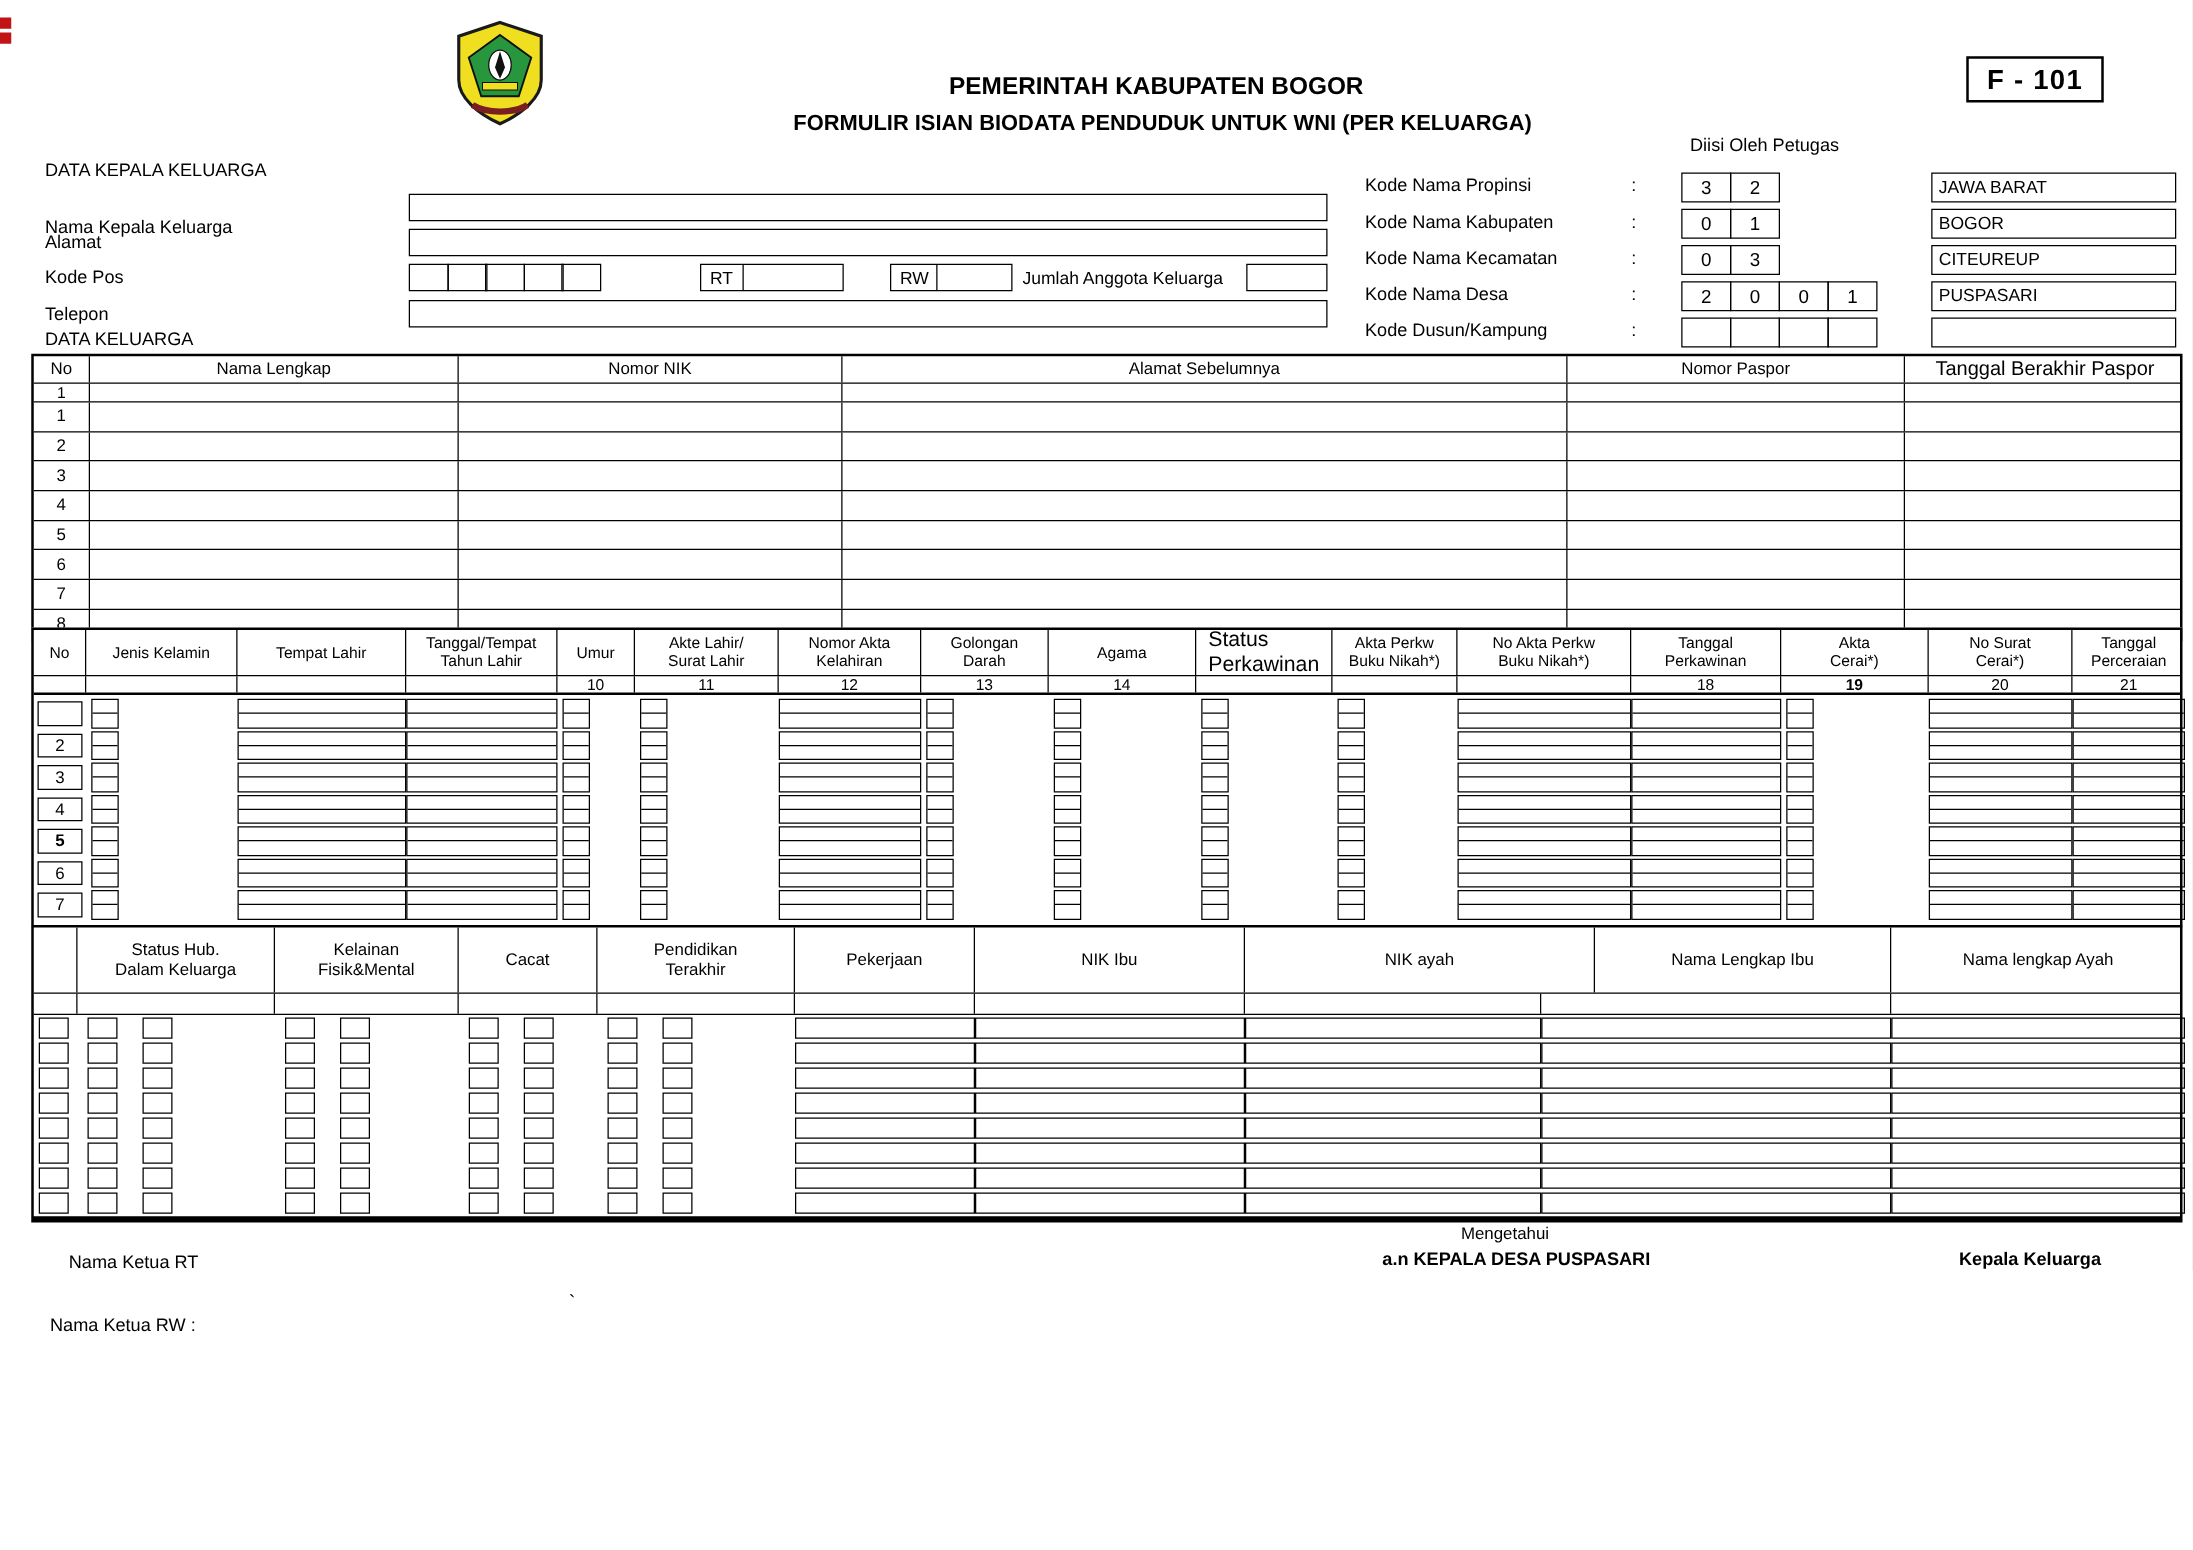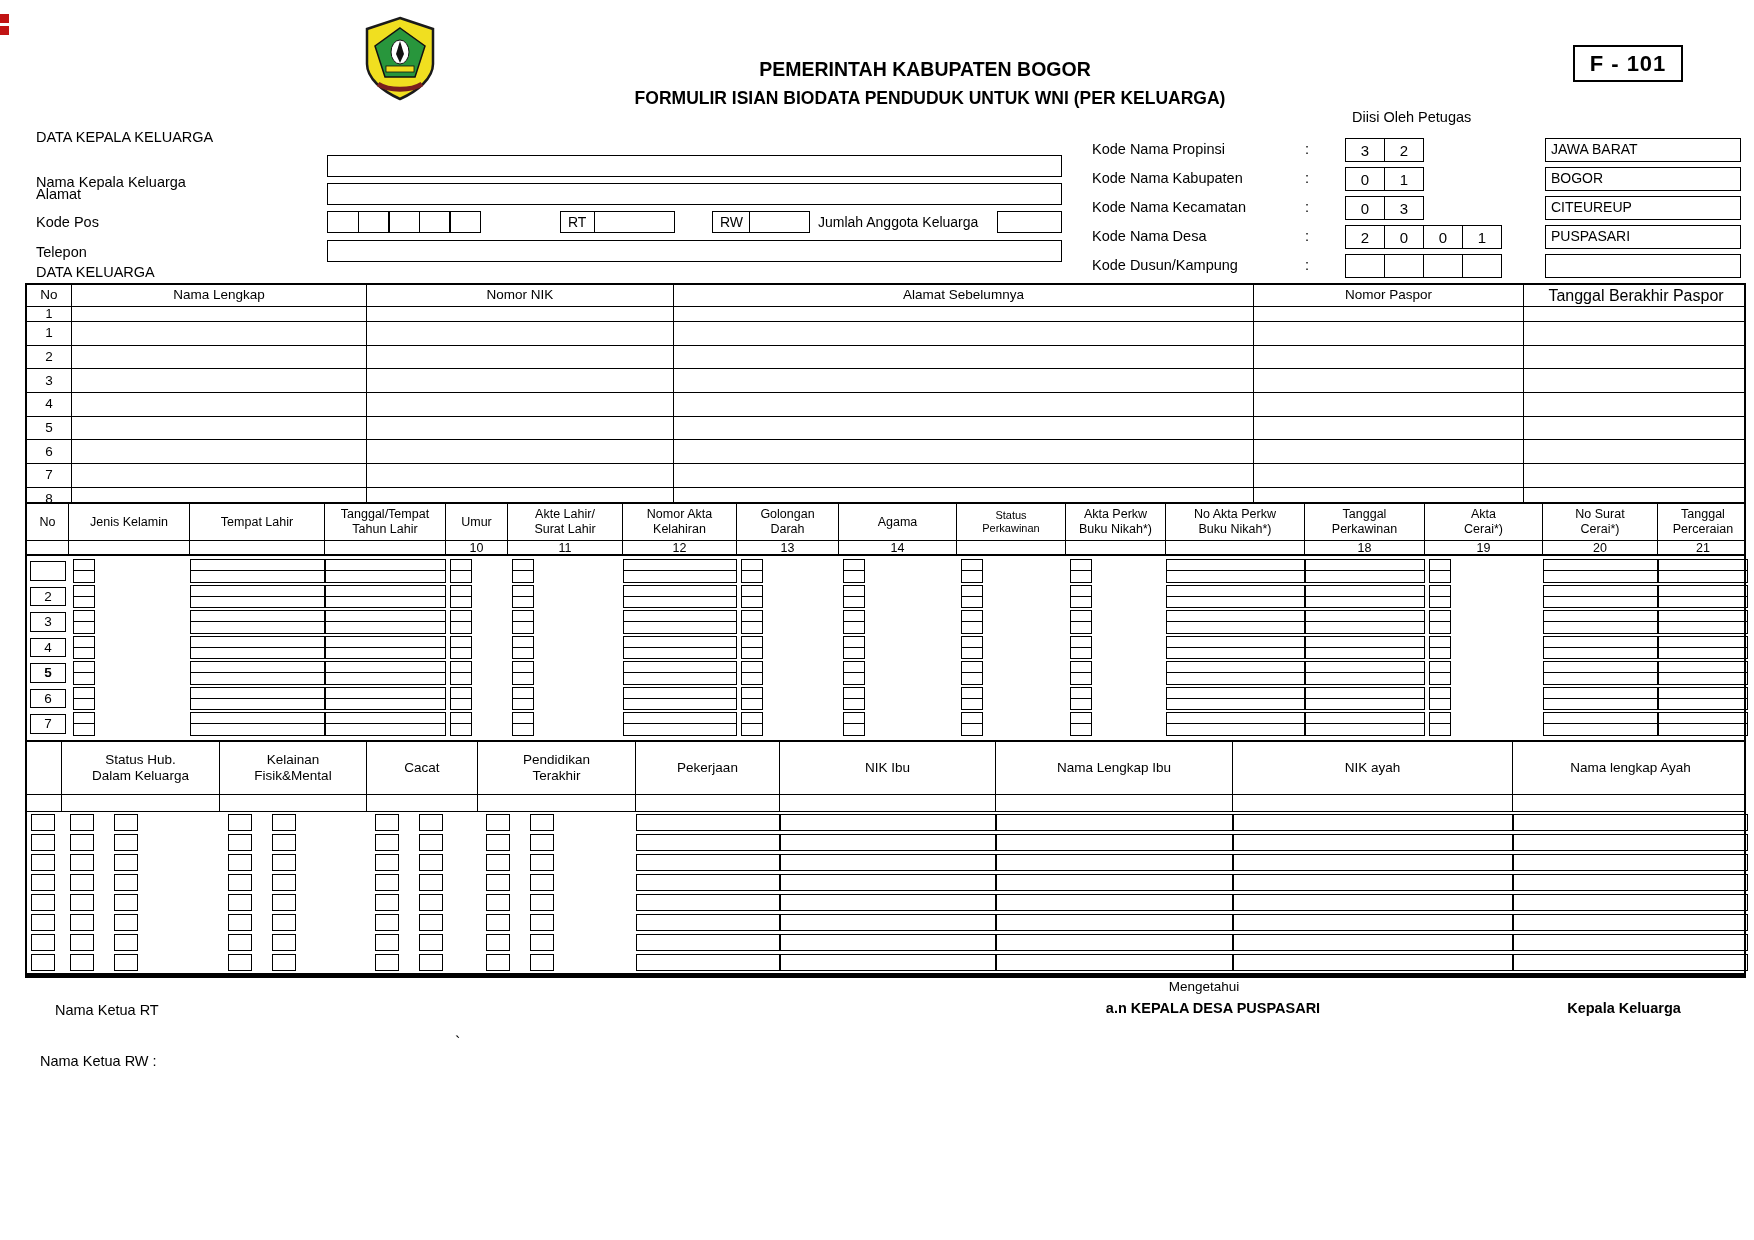--- a/index.html
+++ b/index.html
@@ -198,21 +198,21 @@
           <div style="box-sizing: border-box; flex: 0 0 121px; display: flex; align-items: center; justify-content: center; text-align: center; white-space: pre-line; line-height: 1.2; font-size: 12.5px; border-right: 1px solid rgb(0, 0, 0);">Tanggal/Tempat
 Tahun Lahir</div>
           <div style="box-sizing: border-box; flex: 0 0 62px; display: flex; align-items: center; justify-content: center; text-align: center; white-space: pre-line; line-height: 1.2; font-size: 12.5px; border-right: 1px solid rgb(0, 0, 0);">Umur</div>
           <div style="box-sizing: border-box; flex: 0 0 115px; display: flex; align-items: center; justify-content: center; text-align: center; white-space: pre-line; line-height: 1.2; font-size: 12.5px; border-right: 1px solid rgb(0, 0, 0);">Akte Lahir/
 Surat Lahir</div>
           <div style="box-sizing: border-box; flex: 0 0 114px; display: flex; align-items: center; justify-content: center; text-align: center; white-space: pre-line; line-height: 1.2; font-size: 12.5px; border-right: 1px solid rgb(0, 0, 0);">Nomor Akta
 Kelahiran</div>
           <div style="box-sizing: border-box; flex: 0 0 102px; display: flex; align-items: center; justify-content: center; text-align: center; white-space: pre-line; line-height: 1.2; font-size: 12.5px; border-right: 1px solid rgb(0, 0, 0);">Golongan
 Darah</div>
           <div style="box-sizing: border-box; flex: 0 0 118px; display: flex; align-items: center; justify-content: center; text-align: center; white-space: pre-line; line-height: 1.2; font-size: 12.5px; border-right: 1px solid rgb(0, 0, 0);">Agama</div>
-          <div style="box-sizing: border-box; flex: 0 0 109px; display: flex; align-items: center; justify-content: center; text-align: center; white-space: pre-line; line-height: 1.2; font-size: 11px; border-right: 1px solid rgb(0, 0, 0);">Status
+          <div style="box-sizing: border-box; flex: 0 0 109px; display: flex; align-items: center; justify-content: center; text-align: left; white-space: pre-line; line-height: 1.2; font-size: 17px; border-right: 1px solid rgb(0, 0, 0);">Status
 Perkawinan</div>
           <div style="box-sizing: border-box; flex: 0 0 100px; display: flex; align-items: center; justify-content: center; text-align: center; white-space: pre-line; line-height: 1.2; font-size: 12.5px; border-right: 1px solid rgb(0, 0, 0);">Akta Perkw
 Buku Nikah*)</div>
           <div style="box-sizing: border-box; flex: 0 0 139px; display: flex; align-items: center; justify-content: center; text-align: center; white-space: pre-line; line-height: 1.2; font-size: 12.5px; border-right: 1px solid rgb(0, 0, 0);">No Akta Perkw
 Buku Nikah*)</div>
           <div style="box-sizing: border-box; flex: 0 0 120px; display: flex; align-items: center; justify-content: center; text-align: center; white-space: pre-line; line-height: 1.2; font-size: 12.5px; border-right: 1px solid rgb(0, 0, 0);">Tanggal
 Perkawinan</div>
           <div style="box-sizing: border-box; flex: 0 0 118px; display: flex; align-items: center; justify-content: center; text-align: center; white-space: pre-line; line-height: 1.2; font-size: 12.5px; border-right: 1px solid rgb(0, 0, 0);">Akta
 Cerai*)</div>
           <div style="box-sizing: border-box; flex: 0 0 115px; display: flex; align-items: center; justify-content: center; text-align: center; white-space: pre-line; line-height: 1.2; font-size: 12.5px; border-right: 1px solid rgb(0, 0, 0);">No Surat
@@ -227,21 +227,21 @@
           <div style="box-sizing: border-box; flex: 0 0 121px; display: flex; justify-content: center; text-align: center; white-space: pre-line; line-height: 1.2; font-size: 12.5px; border-right: 1px solid rgb(0, 0, 0); align-items: flex-start;"></div>
           <div style="box-sizing: border-box; flex: 0 0 62px; display: flex; justify-content: center; text-align: center; white-space: pre-line; line-height: 1.2; font-size: 12.5px; border-right: 1px solid rgb(0, 0, 0); align-items: flex-start;">10</div>
           <div style="box-sizing: border-box; flex: 0 0 115px; display: flex; justify-content: center; text-align: center; white-space: pre-line; line-height: 1.2; font-size: 12.5px; border-right: 1px solid rgb(0, 0, 0); align-items: flex-start;">11</div>
           <div style="box-sizing: border-box; flex: 0 0 114px; display: flex; justify-content: center; text-align: center; white-space: pre-line; line-height: 1.2; font-size: 12.5px; border-right: 1px solid rgb(0, 0, 0); align-items: flex-start;">12</div>
           <div style="box-sizing: border-box; flex: 0 0 102px; display: flex; justify-content: center; text-align: center; white-space: pre-line; line-height: 1.2; font-size: 12.5px; border-right: 1px solid rgb(0, 0, 0); align-items: flex-start;">13</div>
           <div style="box-sizing: border-box; flex: 0 0 118px; display: flex; justify-content: center; text-align: center; white-space: pre-line; line-height: 1.2; font-size: 12.5px; border-right: 1px solid rgb(0, 0, 0); align-items: flex-start;">14</div>
           <div style="box-sizing: border-box; flex: 0 0 109px; display: flex; justify-content: center; text-align: center; white-space: pre-line; line-height: 1.2; font-size: 12.5px; border-right: 1px solid rgb(0, 0, 0); align-items: flex-start;"></div>
           <div style="box-sizing: border-box; flex: 0 0 100px; display: flex; justify-content: center; text-align: center; white-space: pre-line; line-height: 1.2; font-size: 12.5px; border-right: 1px solid rgb(0, 0, 0); align-items: flex-start;"></div>
           <div style="box-sizing: border-box; flex: 0 0 139px; display: flex; justify-content: center; text-align: center; white-space: pre-line; line-height: 1.2; font-size: 12.5px; border-right: 1px solid rgb(0, 0, 0); align-items: flex-start;"></div>
           <div style="box-sizing: border-box; flex: 0 0 120px; display: flex; justify-content: center; text-align: center; white-space: pre-line; line-height: 1.2; font-size: 12.5px; border-right: 1px solid rgb(0, 0, 0); align-items: flex-start;">18</div>
-          <div style="box-sizing: border-box; flex: 0 0 118px; display: flex; justify-content: center; text-align: center; white-space: pre-line; line-height: 1.2; font-size: 12.5px; border-right: 1px solid rgb(0, 0, 0); align-items: flex-start;">19</div>
+          <div style="box-sizing: border-box; flex: 0 0 118px; display: flex; justify-content: center; text-align: center; white-space: pre-line; line-height: 1.2; font-size: 12.5px; border-right: 1px solid rgb(0, 0, 0); align-items: flex-start; font-weight: bold;">19</div>
           <div style="box-sizing: border-box; flex: 0 0 115px; display: flex; justify-content: center; text-align: center; white-space: pre-line; line-height: 1.2; font-size: 12.5px; border-right: 1px solid rgb(0, 0, 0); align-items: flex-start;">20</div>
           <div style="box-sizing: border-box; flex: 0 0 90px; display: flex; justify-content: center; text-align: center; white-space: pre-line; line-height: 1.2; font-size: 12.5px; align-items: flex-start;">21</div>
         </div>
         <div style="padding: 3px 0px 4px;">
           <div style="display: flex; height: 23.5px; margin-bottom: 2px;">
             <div style="position: relative; box-sizing: border-box; flex: 0 0 42px;">
               <div style="position: absolute; inset: 2px 3px; border: 1px solid rgb(0, 0, 0); display: flex; align-items: center; justify-content: center; font-size: 13.5px;"></div>
             </div>
             <div style="position: relative; box-sizing: border-box; flex: 0 0 121px;">
               <div style="position: absolute; left: 4px; width: 22px; top: 0px; bottom: 0px; border: 1px solid rgb(0, 0, 0); box-sizing: border-box; background: linear-gradient(rgb(0, 0, 0), rgb(0, 0, 0)) 0px 50% / 100% 1px no-repeat;"></div>
@@ -596,22 +596,22 @@
           <div style="box-sizing: border-box; flex: 0 0 35px; display: flex; align-items: center; justify-content: center; text-align: center; white-space: pre-line; line-height: 1.2; font-size: 13.5px; border-right: 1px solid rgb(0, 0, 0);"></div>
           <div style="box-sizing: border-box; flex: 0 0 158px; display: flex; align-items: center; justify-content: center; text-align: center; white-space: pre-line; line-height: 1.2; font-size: 13.5px; border-right: 1px solid rgb(0, 0, 0);">Status Hub.
 Dalam Keluarga</div>
           <div style="box-sizing: border-box; flex: 0 0 147px; display: flex; align-items: center; justify-content: center; text-align: center; white-space: pre-line; line-height: 1.2; font-size: 13.5px; border-right: 1px solid rgb(0, 0, 0);">Kelainan
 Fisik&amp;Mental</div>
           <div style="box-sizing: border-box; flex: 0 0 111px; display: flex; align-items: center; justify-content: center; text-align: center; white-space: pre-line; line-height: 1.2; font-size: 13.5px; border-right: 1px solid rgb(0, 0, 0);">Cacat</div>
           <div style="box-sizing: border-box; flex: 0 0 158px; display: flex; align-items: center; justify-content: center; text-align: center; white-space: pre-line; line-height: 1.2; font-size: 13.5px; border-right: 1px solid rgb(0, 0, 0);">Pendidikan
 Terakhir</div>
           <div style="box-sizing: border-box; flex: 0 0 144px; display: flex; align-items: center; justify-content: center; text-align: center; white-space: pre-line; line-height: 1.2; font-size: 13.5px; border-right: 1px solid rgb(0, 0, 0);">Pekerjaan</div>
           <div style="box-sizing: border-box; flex: 0 0 216px; display: flex; align-items: center; justify-content: center; text-align: center; white-space: pre-line; line-height: 1.2; font-size: 13.5px; border-right: 1px solid rgb(0, 0, 0);">NIK Ibu</div>
+          <div style="box-sizing: border-box; flex: 0 0 280px; display: flex; align-items: center; justify-content: center; text-align: center; white-space: pre-line; line-height: 1.2; font-size: 13.5px; border-right: 1px solid rgb(0, 0, 0);">NIK ayah</div>
           <div style="box-sizing: border-box; flex: 0 0 237px; display: flex; align-items: center; justify-content: center; text-align: center; white-space: pre-line; line-height: 1.2; font-size: 13.5px; border-right: 1px solid rgb(0, 0, 0);">Nama Lengkap Ibu</div>
-          <div style="box-sizing: border-box; flex: 0 0 280px; display: flex; align-items: center; justify-content: center; text-align: center; white-space: pre-line; line-height: 1.2; font-size: 13.5px; border-right: 1px solid rgb(0, 0, 0);">NIK ayah</div>
           <div style="box-sizing: border-box; flex: 0 0 235px; display: flex; align-items: center; justify-content: center; text-align: center; white-space: pre-line; line-height: 1.2; font-size: 13.5px;">Nama lengkap Ayah</div>
         </div>
         <div style="display: flex; height: 16px; border-bottom: 1px solid rgb(0, 0, 0);">
           <div style="box-sizing: border-box; flex: 0 0 35px; display: flex; align-items: center; justify-content: center; text-align: center; white-space: pre-line; line-height: 1.2; font-size: 12px; border-right: 1px solid rgb(0, 0, 0);"></div>
           <div style="box-sizing: border-box; flex: 0 0 158px; display: flex; align-items: center; justify-content: center; text-align: center; white-space: pre-line; line-height: 1.2; font-size: 12px; border-right: 1px solid rgb(0, 0, 0);"></div>
           <div style="box-sizing: border-box; flex: 0 0 147px; display: flex; align-items: center; justify-content: center; text-align: center; white-space: pre-line; line-height: 1.2; font-size: 12px; border-right: 1px solid rgb(0, 0, 0);"></div>
           <div style="box-sizing: border-box; flex: 0 0 111px; display: flex; align-items: center; justify-content: center; text-align: center; white-space: pre-line; line-height: 1.2; font-size: 12px; border-right: 1px solid rgb(0, 0, 0);"></div>
           <div style="box-sizing: border-box; flex: 0 0 158px; display: flex; align-items: center; justify-content: center; text-align: center; white-space: pre-line; line-height: 1.2; font-size: 12px; border-right: 1px solid rgb(0, 0, 0);"></div>
           <div style="box-sizing: border-box; flex: 0 0 144px; display: flex; align-items: center; justify-content: center; text-align: center; white-space: pre-line; line-height: 1.2; font-size: 12px; border-right: 1px solid rgb(0, 0, 0);"></div>
           <div style="box-sizing: border-box; flex: 0 0 216px; display: flex; align-items: center; justify-content: center; text-align: center; white-space: pre-line; line-height: 1.2; font-size: 12px; border-right: 1px solid rgb(0, 0, 0);"></div>

